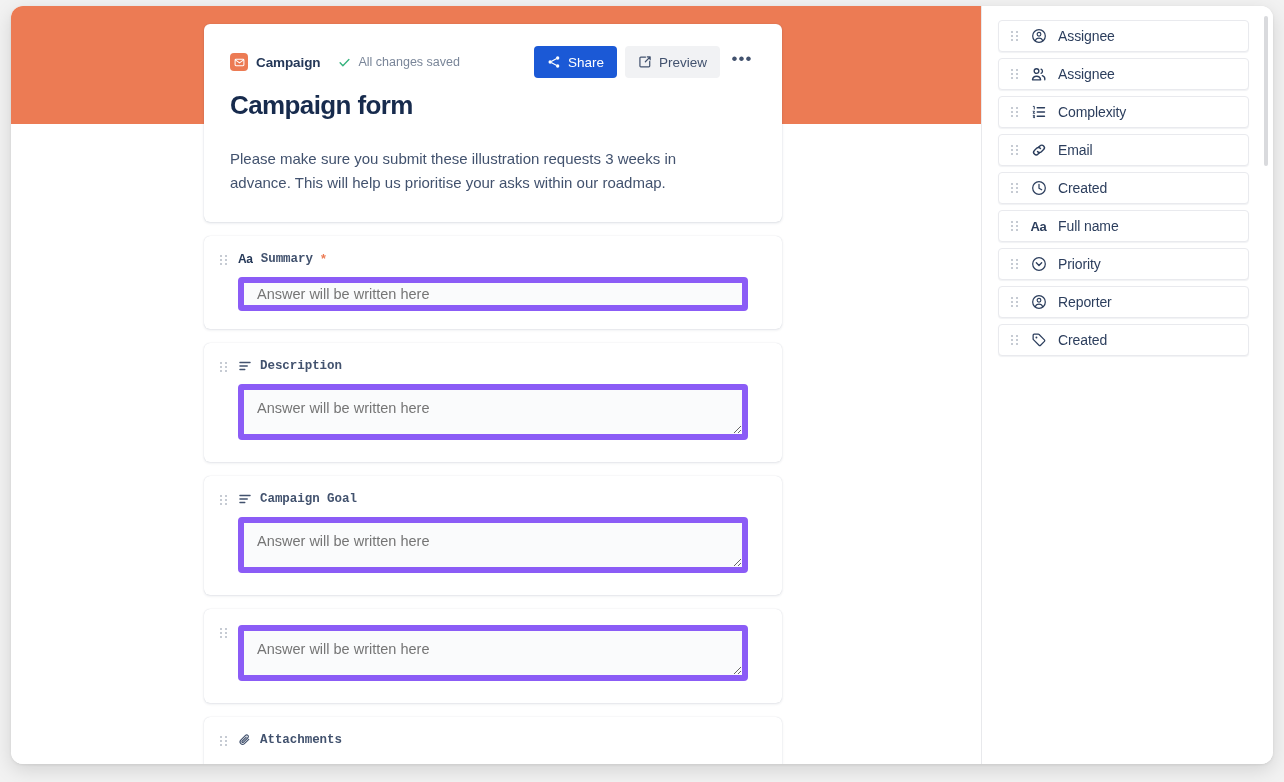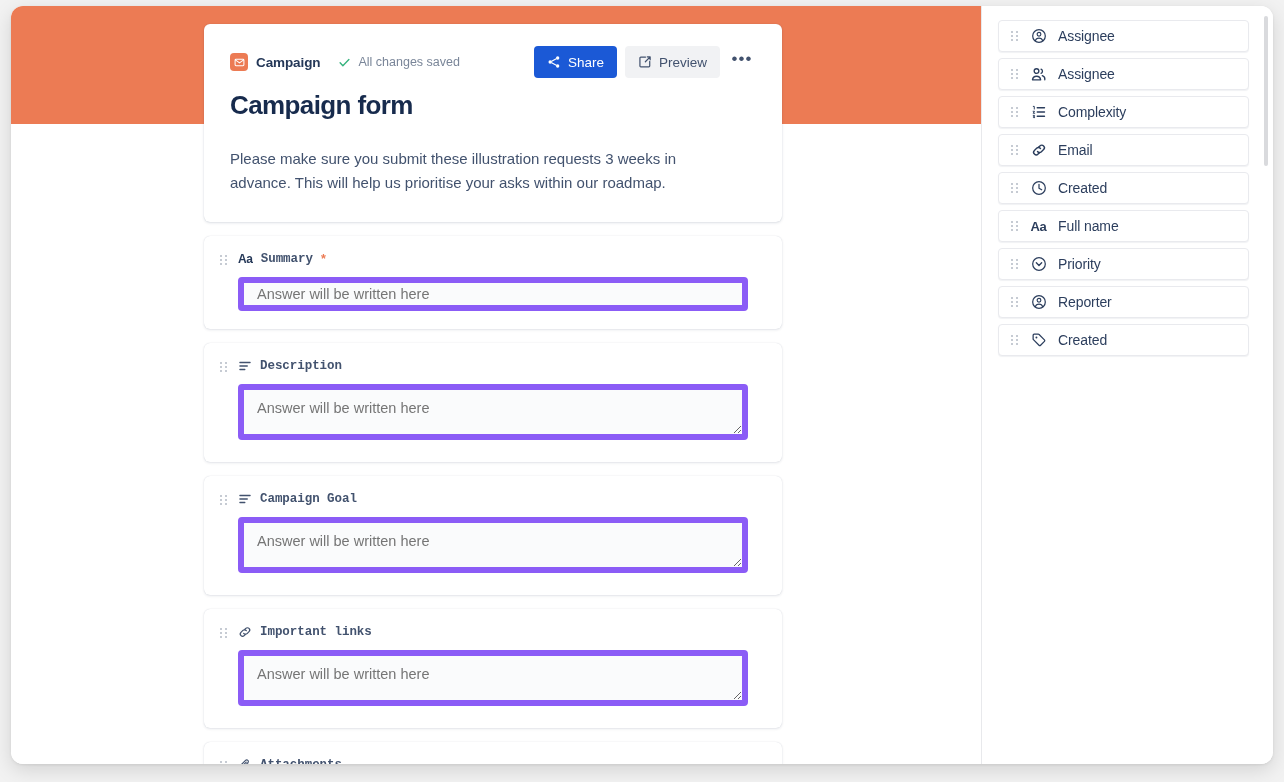--- a/index.html
+++ b/index.html
@@ -417,29 +417,20 @@
 
         <div class="field-card">
           <div class="drag-handle">
             <i></i>
               <i></i>
               <i></i>
               <i></i>
               <i></i>
               <i></i>
           </div>
-          <div class="field-label-row">
-            <span>
-              <svg width="14" height="14" viewBox="0 0 16 16" fill="none">
-                <path d="M6.5 9.5a2.6 2.6 0 003.9.3l2.2-2.2a2.6 2.6 0 10-3.7-3.7L7.7 5.1" stroke="#42526e" stroke-width="1.4" stroke-linecap="round"></path>
-                <path d="M9.5 6.5a2.6 2.6 0 00-3.9-.3L3.4 8.4a2.6 2.6 0 103.7 3.7l1.2-1.2" stroke="#42526e" stroke-width="1.4" stroke-linecap="round"></path>
-              </svg>
-            </span>
-            <span class="field-label">Important links</span>
-          </div>
           <textarea class="answer-box multi" placeholder="Answer will be written here" style=""></textarea>
         </div>
 
         <div class="field-card">
           <div class="drag-handle">
             <i></i>
               <i></i>
               <i></i>
               <i></i>
               <i></i>

